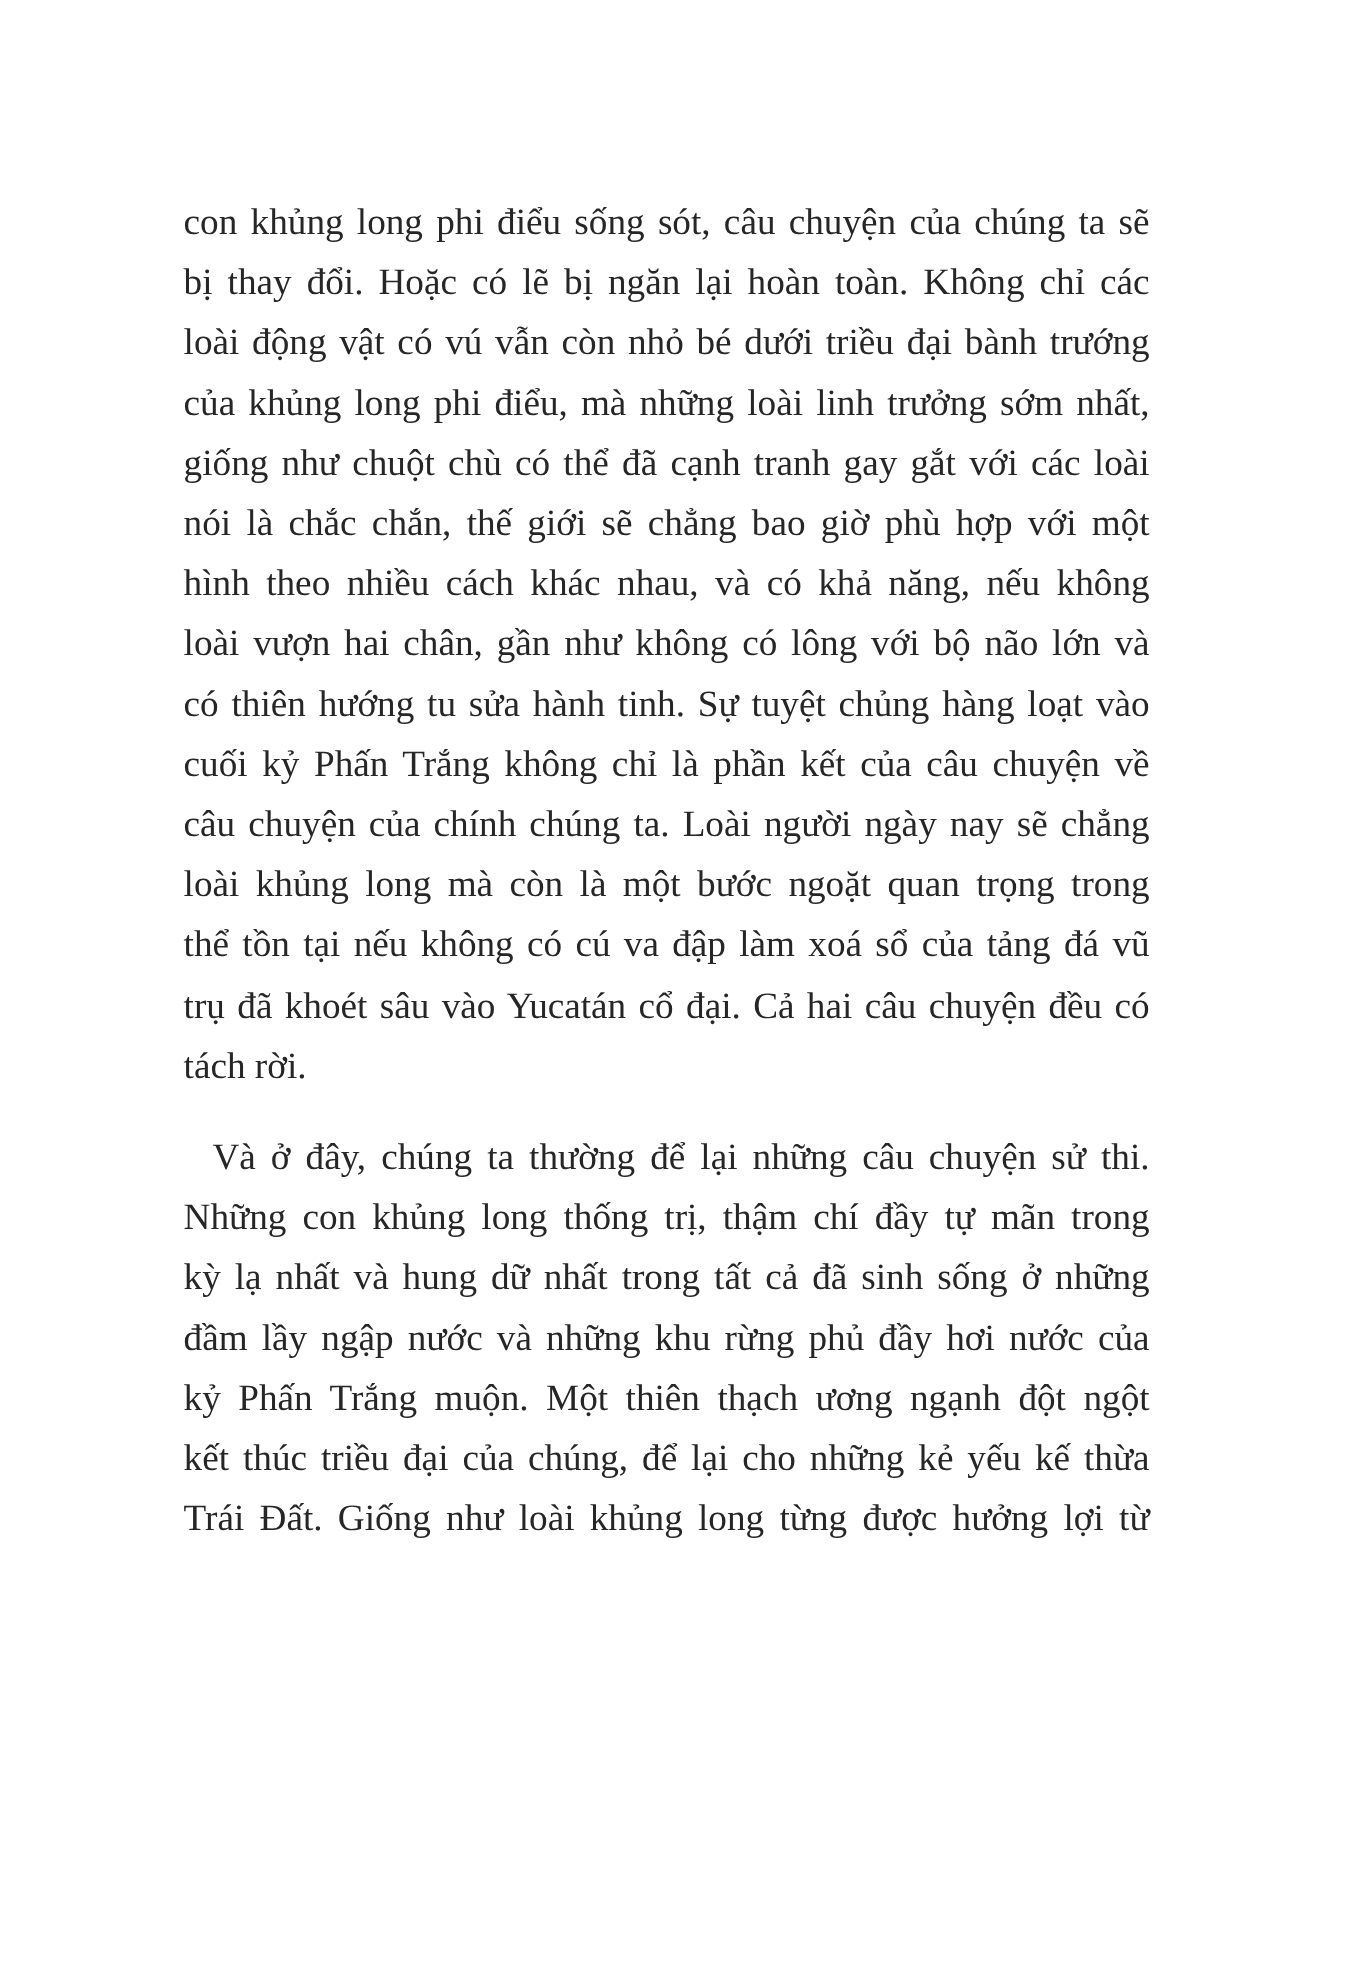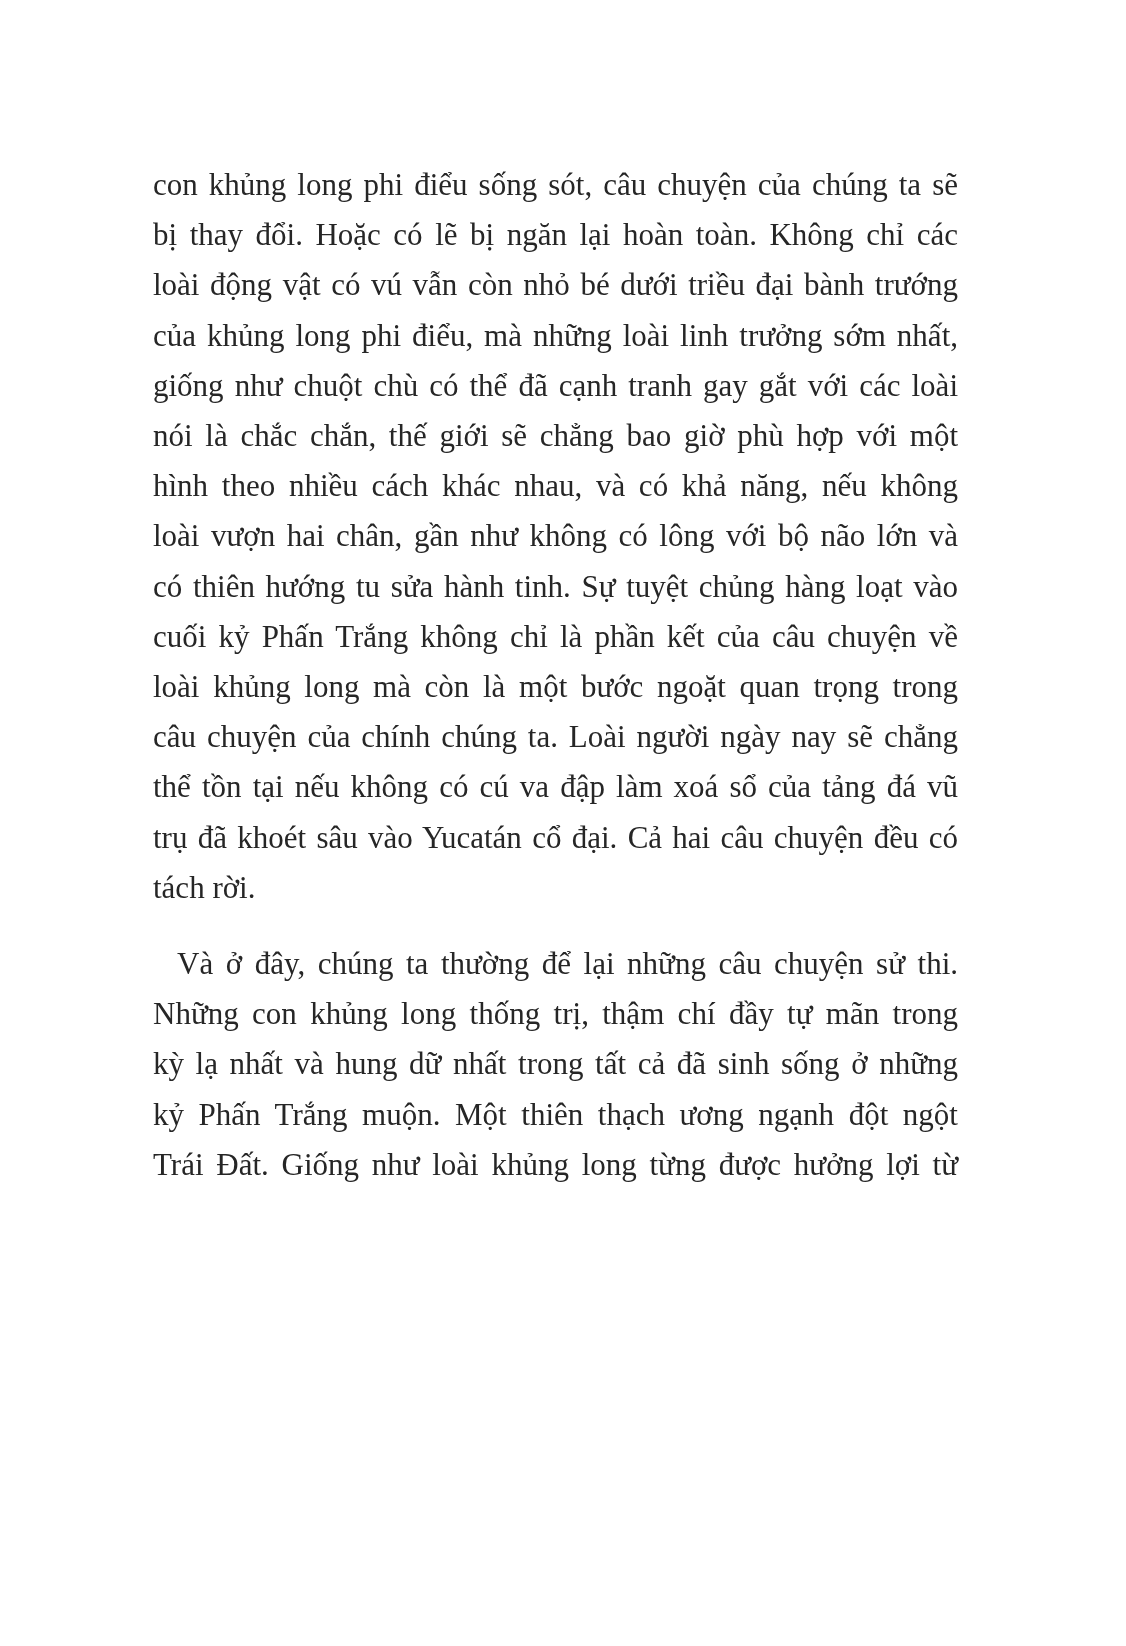--- a/index.html
+++ b/index.html
@@ -74,32 +74,34 @@
       <div class="line">con khủng long phi điểu sống sót, câu chuyện của chúng ta sẽ</div>
       <div class="line">bị thay đổi. Hoặc có lẽ bị ngăn lại hoàn toàn. Không chỉ các</div>
       <div class="line">loài động vật có vú vẫn còn nhỏ bé dưới triều đại bành trướng</div>
       <div class="line">của khủng long phi điểu, mà những loài linh trưởng sớm nhất,</div>
       <div class="line">giống như chuột chù có thể đã cạnh tranh gay gắt với các loài</div>
       <div class="line">nói là chắc chắn, thế giới sẽ chẳng bao giờ phù hợp với một</div>
       <div class="line">hình theo nhiều cách khác nhau, và có khả năng, nếu không</div>
       <div class="line">loài vượn hai chân, gần như không có lông với bộ não lớn và</div>
       <div class="line">có thiên hướng tu sửa hành tinh. Sự tuyệt chủng hàng loạt vào</div>
       <div class="line">cuối kỷ Phấn Trắng không chỉ là phần kết của câu chuyện về</div>
+      <div class="line">câu chuyện của chính chúng ta. Loài người ngày nay sẽ chẳng</div>
       <div class="line">loài khủng long mà còn là một bước ngoặt quan trọng trong</div>
-      <div class="line">câu chuyện của chính chúng ta. Loài người ngày nay sẽ chẳng</div>
       <div class="line">thể tồn tại nếu không có cú va đập làm xoá sổ của tảng đá vũ</div>
       <div class="line">trụ đã khoét sâu vào Yucatán cổ đại. Cả hai câu chuyện đều có</div>
       <div class="line para-end">tách rời.</div>
     </div>
 
     <div class="paragraph second">
       <div class="line first-indent">Và ở đây, chúng ta thường để lại những câu chuyện sử thi.</div>
       <div class="line">Những con khủng long thống trị, thậm chí đầy tự mãn trong</div>
       <div class="line">kỳ lạ nhất và hung dữ nhất trong tất cả đã sinh sống ở những</div>
+      <div class="line">đầm lầy ngập nước và những khu rừng phủ đầy hơi nước của</div>
       <div class="line">kỷ Phấn Trắng muộn. Một thiên thạch ương ngạnh đột ngột</div>
+      <div class="line">kết thúc triều đại của chúng, để lại cho những kẻ yếu kế thừa</div>
       <div class="line">Trái Đất. Giống như loài khủng long từng được hưởng lợi từ</div>
     </div>
 
   </div>
 
   <div class="footer">
     <span class="author">RILEY BLACK</span>
     <span class="sep">|</span>
     <span class="pagenum">9</span>
   </div>

